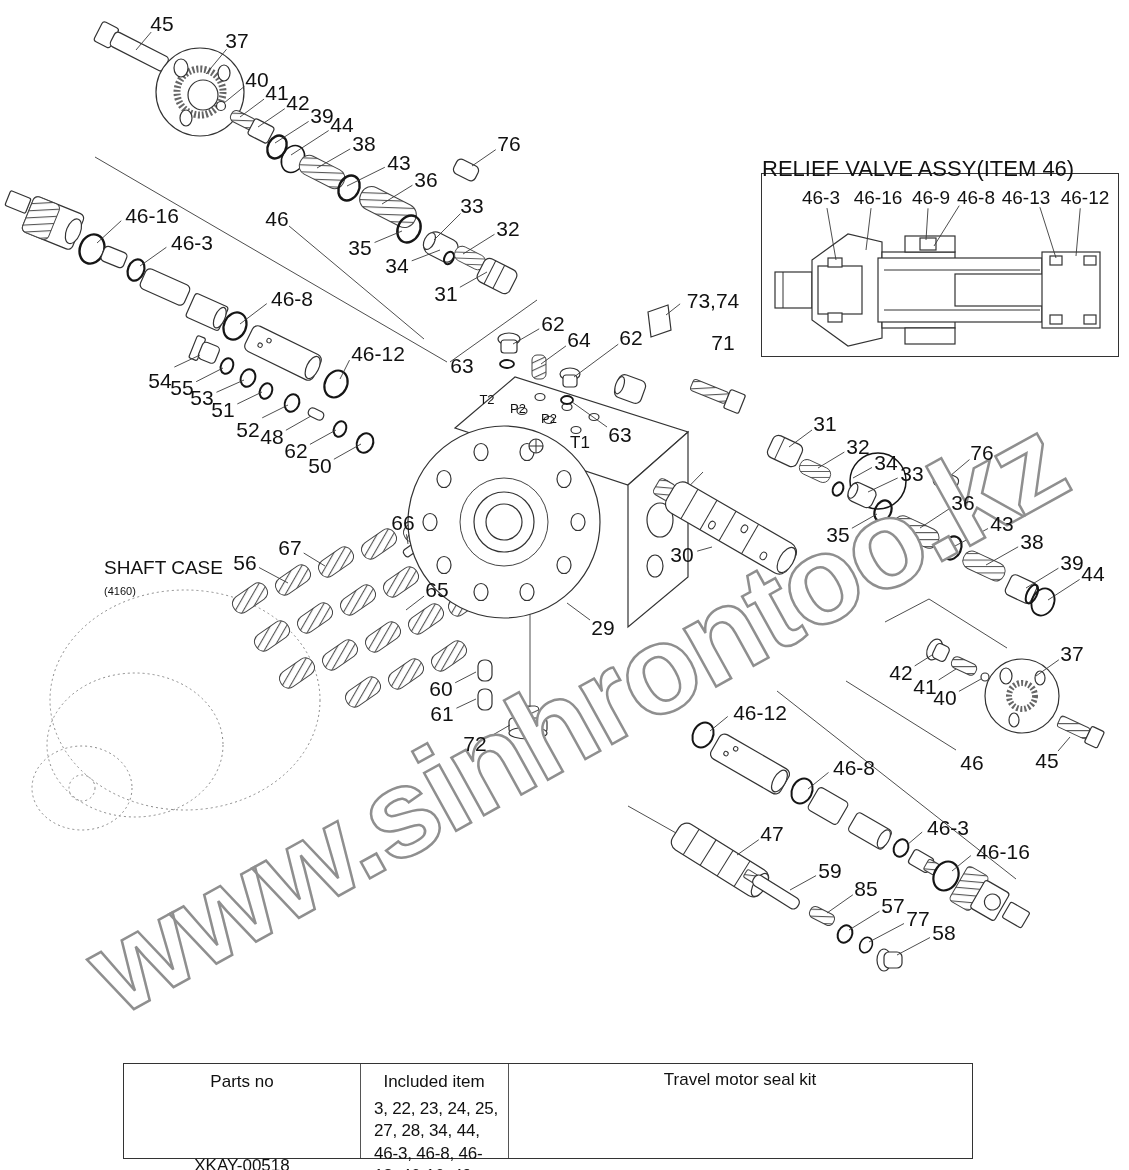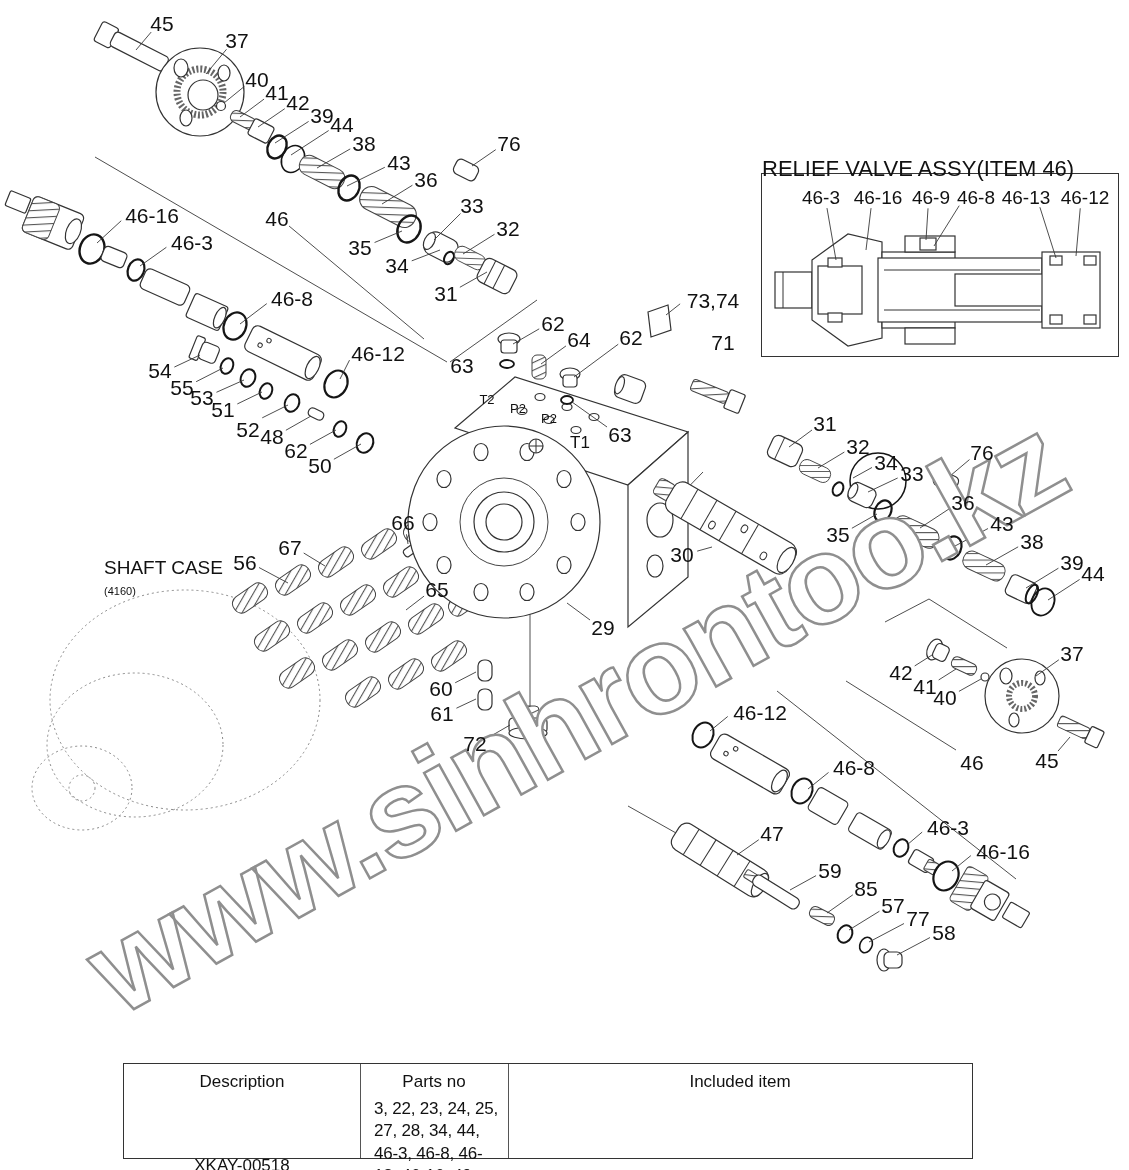--- a/index.html
+++ b/index.html
@@ -476,21 +476,21 @@
       <div class="lbl" style="left: 508px; top: 228px;">32</div>
       <div class="lbl" style="left: 360px; top: 247px;">35</div>
       <div class="lbl" style="left: 397px; top: 265px;">34</div>
       <div class="lbl" style="left: 446px; top: 293px;">31</div>
       <div class="lbl" style="left: 509px; top: 143px;">76</div>
       <div class="lbl" style="left: 152px; top: 215px;">46-16</div>
       <div class="lbl" style="left: 277px; top: 218px;">46</div>
       <div class="lbl" style="left: 192px; top: 242px;">46-3</div>
       <div class="lbl" style="left: 292px; top: 298px;">46-8</div>
       <div class="lbl" style="left: 378px; top: 353px;">46-12</div>
-      <div class="lbl" style="left: 160px; top: 370px;">54</div>
+      <div class="lbl" style="left: 160px; top: 380px;">54</div>
       <div class="lbl" style="left: 182px; top: 387px;">55</div>
       <div class="lbl" style="left: 202px; top: 397px;">53</div>
       <div class="lbl" style="left: 223px; top: 409px;">51</div>
       <div class="lbl" style="left: 248px; top: 429px;">52</div>
       <div class="lbl" style="left: 272px; top: 436px;">48</div>
       <div class="lbl" style="left: 296px; top: 450px;">62</div>
       <div class="lbl" style="left: 320px; top: 465px;">50</div>
       <div class="lbl" style="left: 553px; top: 323px;">62</div>
       <div class="lbl" style="left: 579px; top: 339px;">64</div>
       <div class="lbl" style="left: 631px; top: 337px;">62</div>
@@ -545,22 +545,22 @@
       <div class="lbl" style="left: 878px; top: 197px; font-size: 19px;">46-16</div>
       <div class="lbl" style="left: 931px; top: 197px; font-size: 19px;">46-9</div>
       <div class="lbl" style="left: 976px; top: 197px; font-size: 19px;">46-8</div>
       <div class="lbl" style="left: 1026px; top: 197px; font-size: 19px;">46-13</div>
       <div class="lbl" style="left: 1085px; top: 197px; font-size: 19px;">46-12</div>
     </div>
 
   <div id="relief-box"></div>
 
   <div id="ptable">
-    <div class="th">Description</div>
     <div class="th">Parts no</div>
     <div class="th">Included item</div>
+    <div class="tdc">Travel motor seal kit</div>
     <div class="tdc">XKAY-00518</div>
     <div class="tdl">3, 22, 23, 24, 25, 27, 28, 34, 44, 46-3, 46-8, 46-12, 46-16, 49, 50, 51, 52, 55, 63</div>
     <div class="vdiv" style="left:236px"></div>
     <div class="vdiv" style="left:384px"></div>
   </div>
 
 </div>
 
 </body></html>

